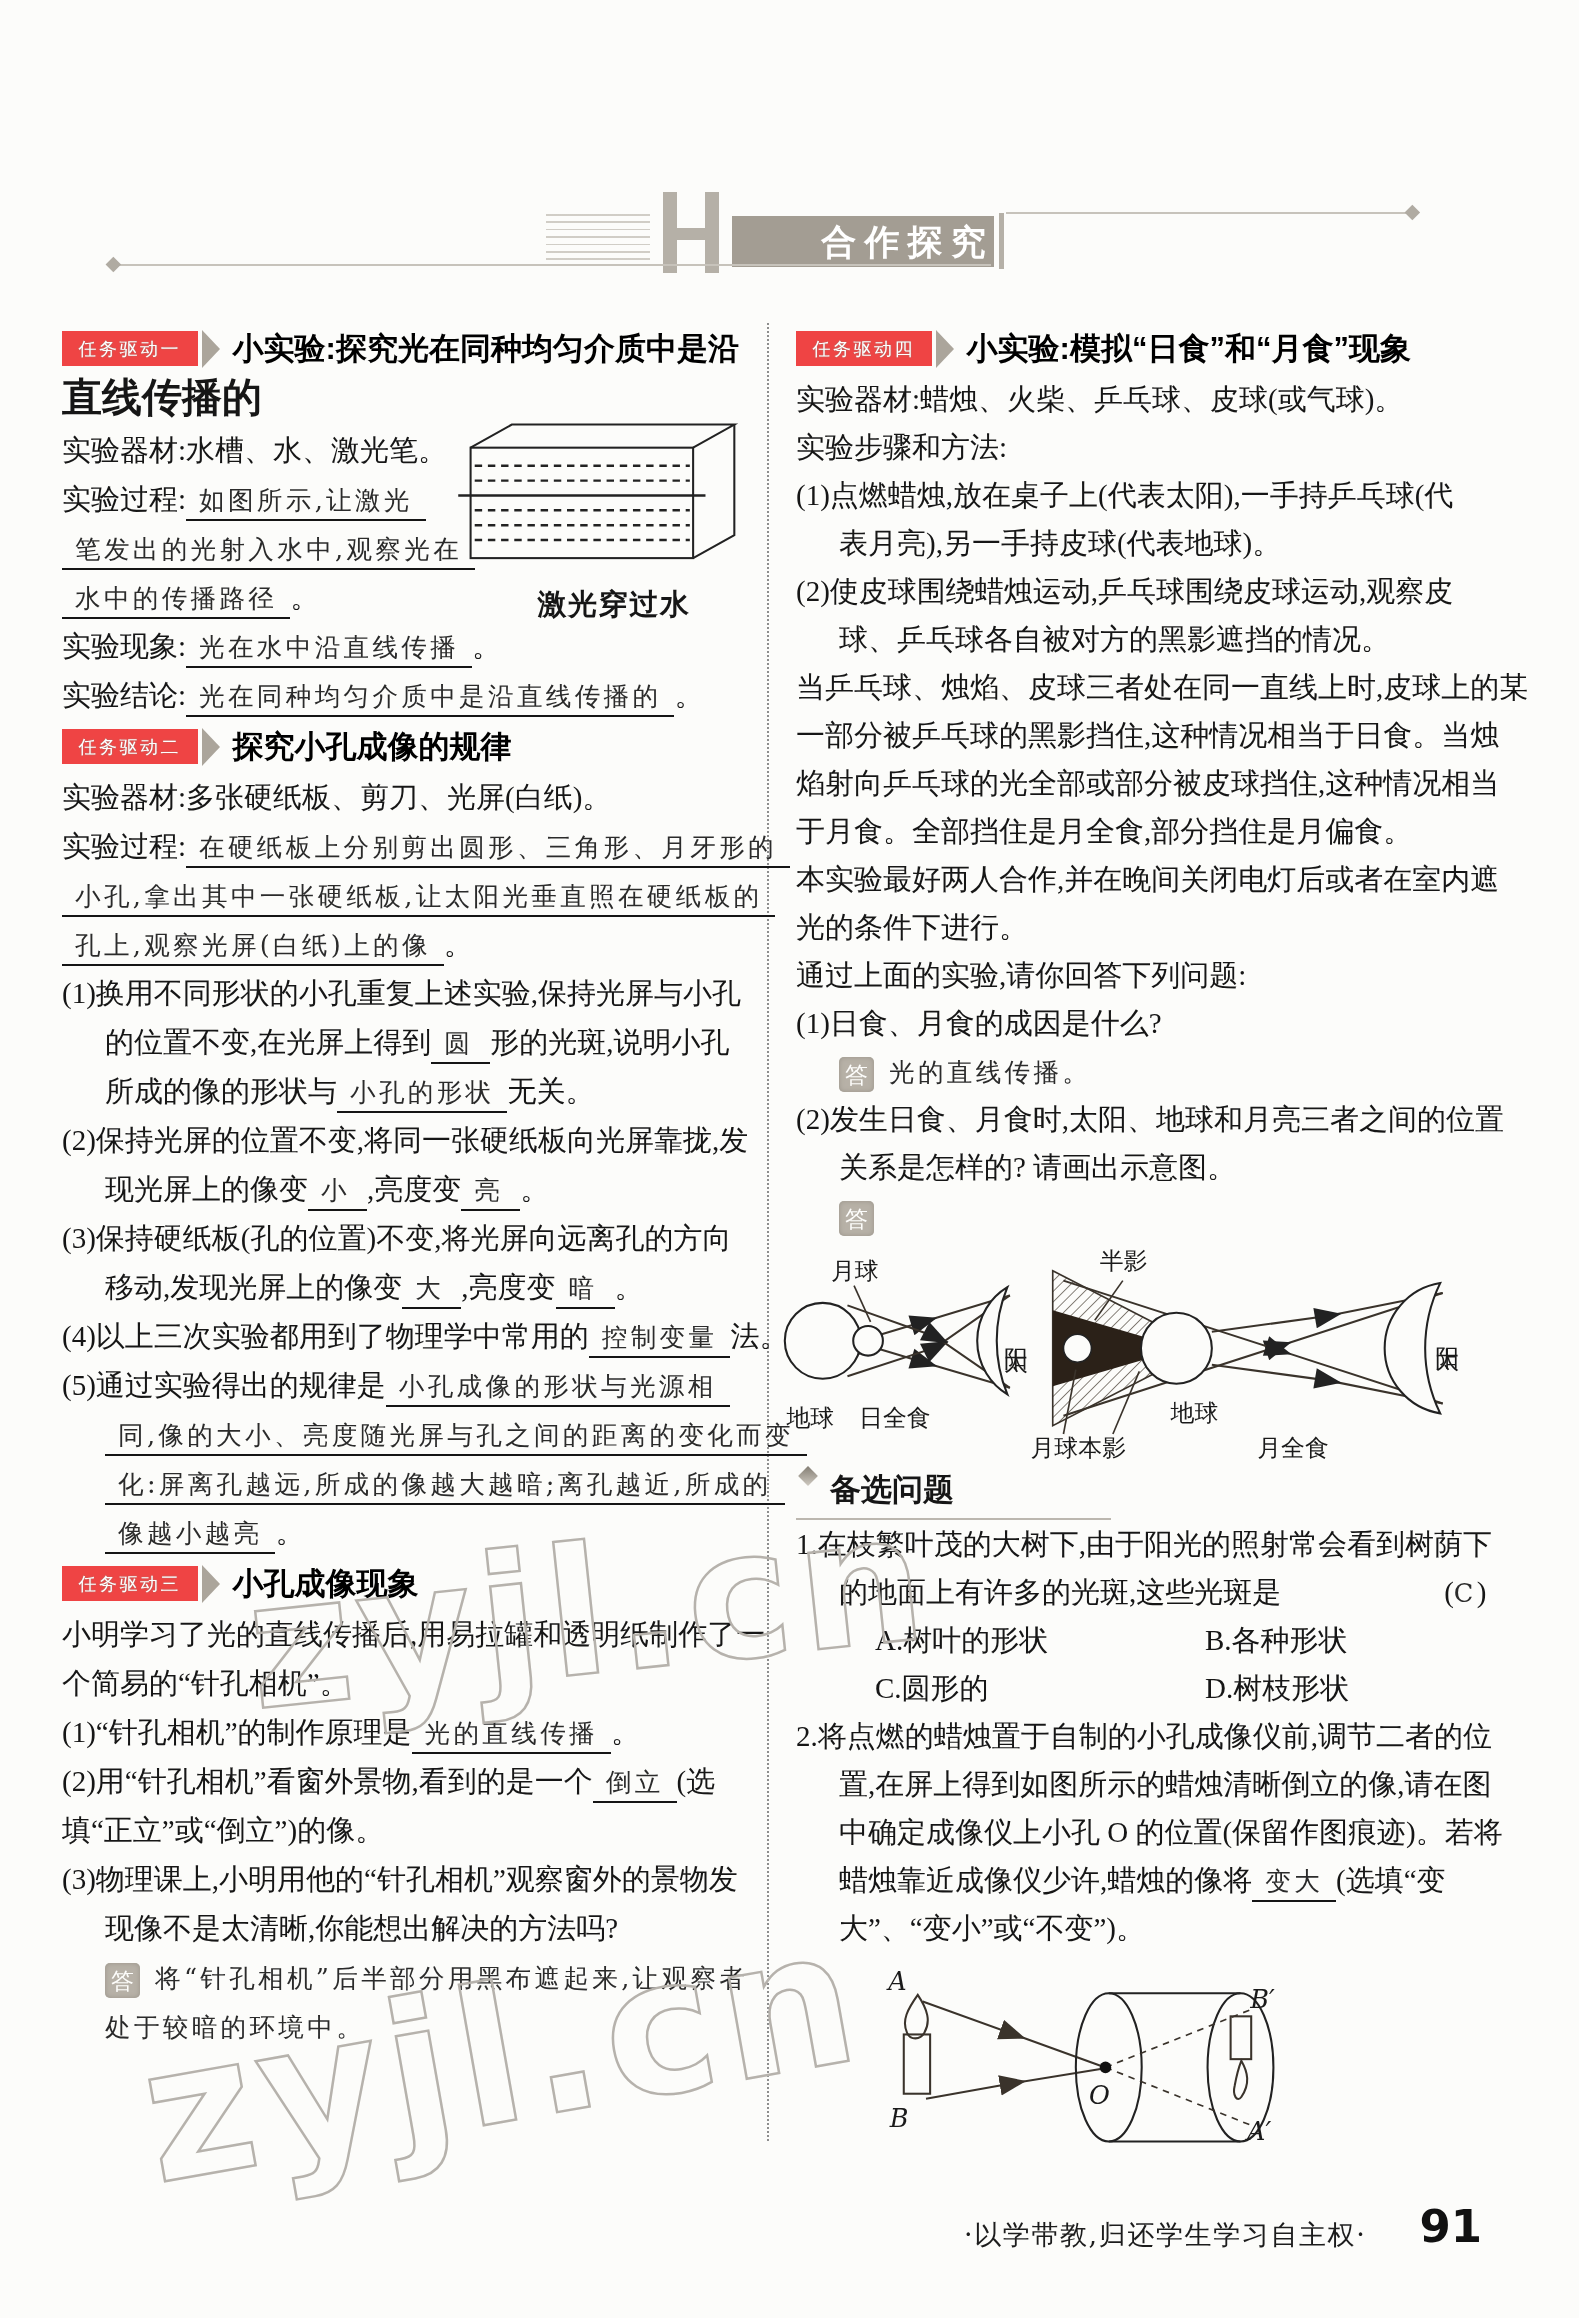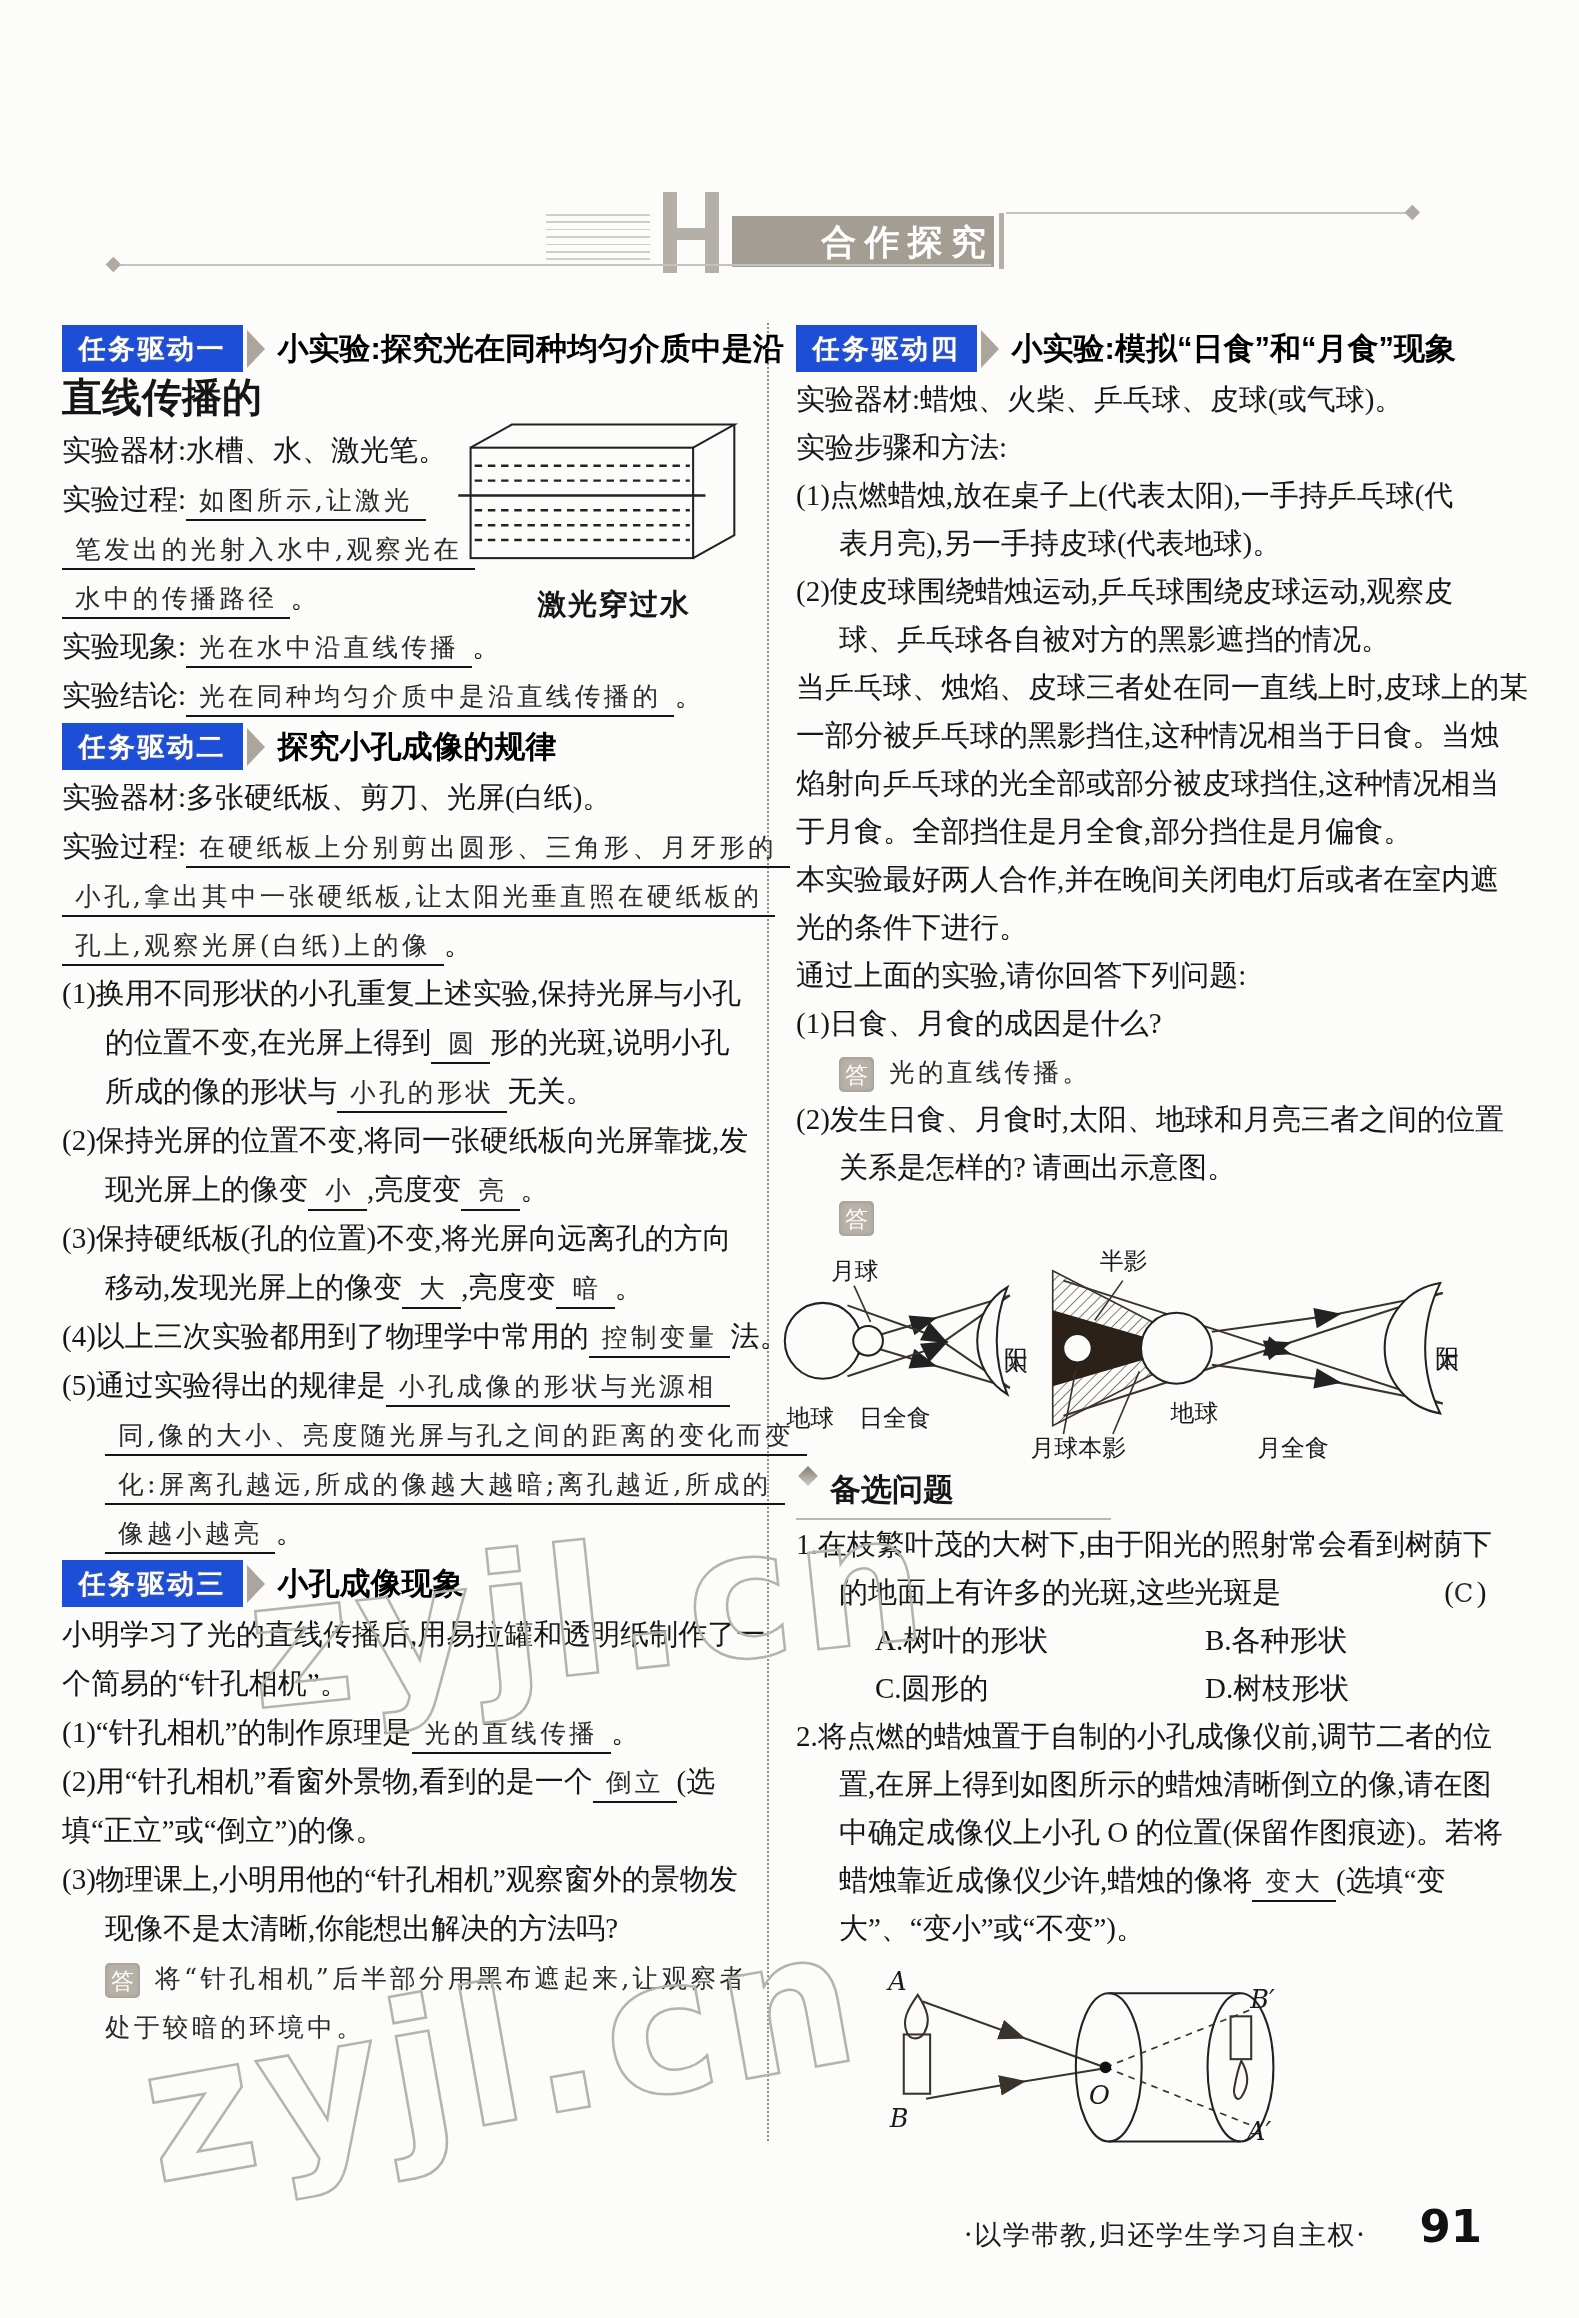--- a/index.html
+++ b/index.html
@@ -33,28 +33,28 @@
 
   .line{position:relative;height:49px;line-height:49px;font-size:29px;white-space:nowrap}
   .col-right .line{height:48px;line-height:48px}
   .ind1{padding-left:43px}
   .ind2{padding-left:79px}
   .seg-col{display:inline-block;width:330px}
   .rt{position:absolute;right:6.6px;top:0}
 
   .ans,.hand{font-family:"DejaVu Serif",serif;font-size:25.6px;color:#2b2b2b;letter-spacing:3.3px}
   .ans{display:inline-block;border-bottom:2.5px solid #151515;padding:0 13px 0.8px;line-height:36px;
-       vertical-align:baseline;min-width:33px;text-align:right}
+       vertical-align:baseline;min-width:33px;text-align:left}
   .stamp{display:inline-block;width:35px;height:35px;background:#b7b1a7;color:#fdfdfb;border-radius:5px;
          text-align:center;line-height:36px;font-size:23px;font-family:"Liberation Sans",sans-serif;
          margin-right:15px;vertical-align:middle;box-shadow:inset 0 0 5px #9a948a}
 
   .badge-row{display:flex;align-items:center;height:53px;white-space:nowrap}
-  .badge{background:#1d4ed8;color:#fff;font-family:"Liberation Sans",sans-serif;font-weight:bold;
-         font-size:27px;padding:5.8px 16.5px;letter-spacing:2.5px;text-shadow:0 0 1.6px #8f897f}
+  .badge{background:#ef4444;color:#fff;font-family:"Liberation Sans",sans-serif;font-weight:normal;
+         font-size:18px;padding:5.8px 16.5px;letter-spacing:2.5px;text-shadow:0 0 1.6px #8f897f}
   .badge-arrow{width:0;height:0;border-top:19px solid transparent;border-bottom:19px solid transparent;
                border-left:18px solid #aba59b;margin-left:4.1px}
   .task-title{font-family:"Liberation Sans",sans-serif;font-weight:bold;font-size:31px;margin-left:13px;color:#000}
   .title2{font-family:Liberation Mono, monospace;font-weight:bold;font-size:40px;height:51px;line-height:51px}
 
   .task{position:relative}
   .fig-tank{position:absolute;left:396px;top:96px;width:312px;text-align:center}
   .tank-caption{font-family:"Liberation Sans",sans-serif;font-weight:bold;font-size:29px;margin-top:13px;letter-spacing:1.6px}
 
   .fig-eclipse{margin:6.6px 0 1.6px -13px}

